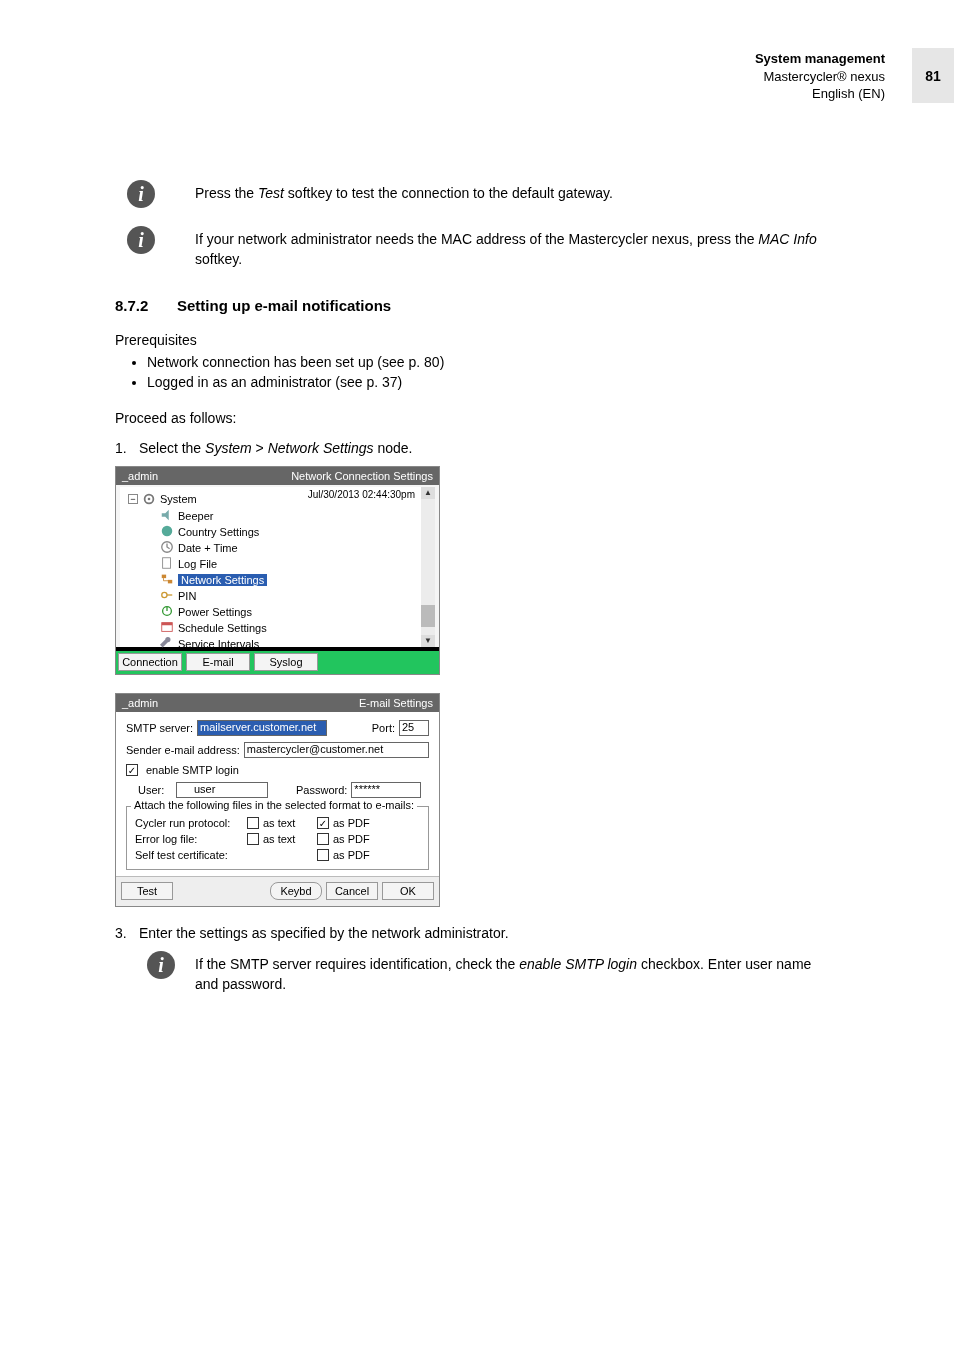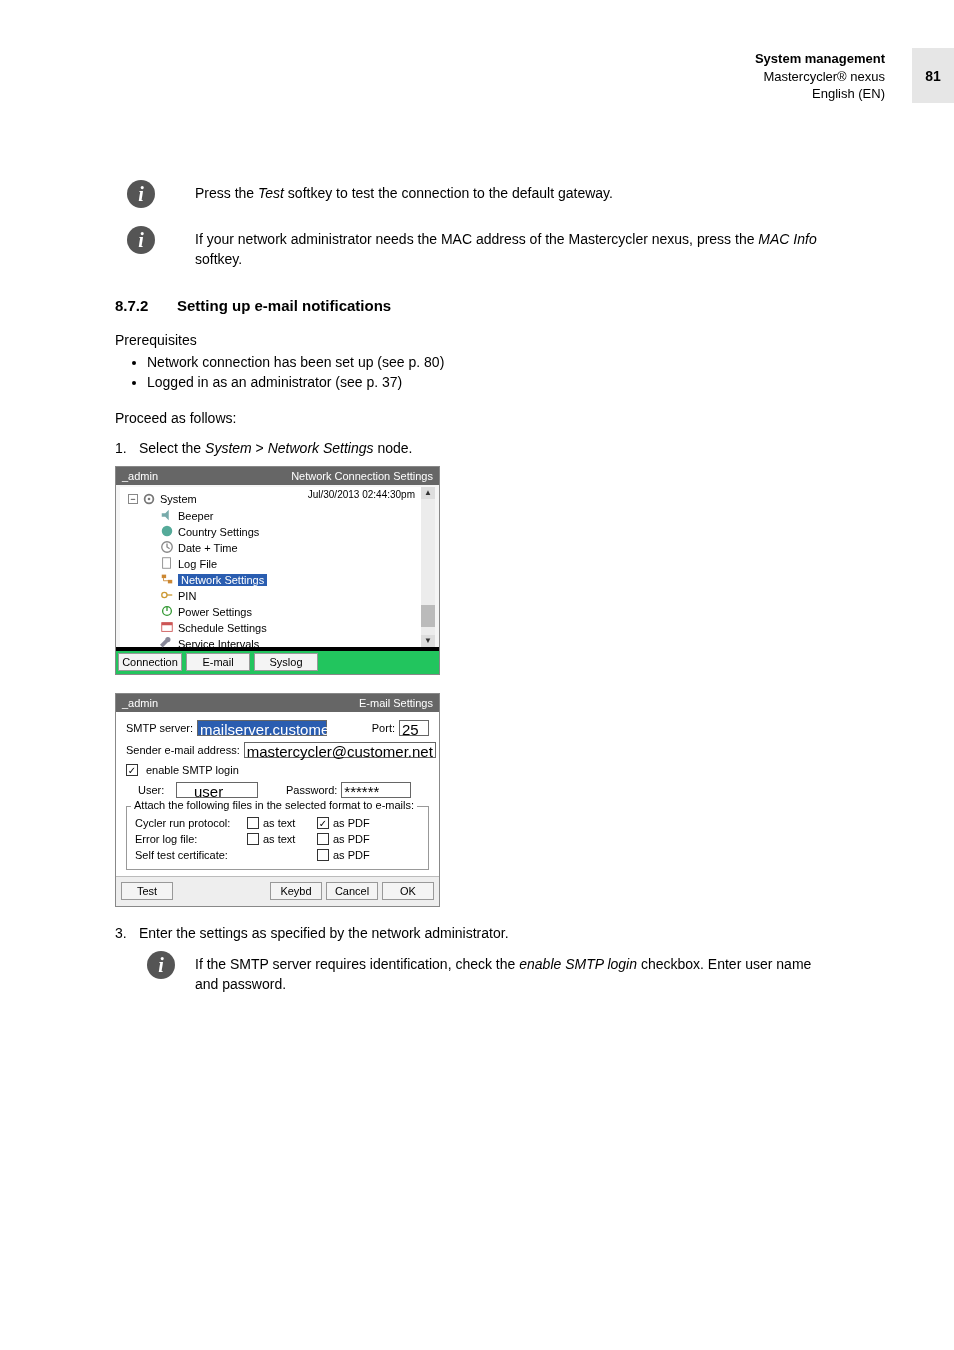--- a/index.html
+++ b/index.html
@@ -176,21 +176,21 @@
     width: 64px;
     margin: 2px 2px 3px 2px;
   }
   
   .email-body { background: #fff; padding: 8px 10px 6px 10px; }
   .field-row { display: flex; align-items: center; margin-bottom: 6px; font-size: 11px; gap: 4px; }
   .field-label { white-space: nowrap; }
   .text-input {
     border: 1px solid #666;
     height: 16px;
-    font-size: 15px;
+    font-size: 11px;
     padding: 0 2px;
     background: #fff;
   }
   .text-input.sel { background: #2a5db0; color: #fff; }
   .chk {
     width: 12px;
     height: 12px;
     border: 1px solid #333;
     display: inline-flex;
     align-items: center;
@@ -403,21 +403,21 @@
       <div class="field-row">
         <span class="field-label">Sender e-mail address:</span>
         <span class="text-input" style="flex:1;">mastercycler@customer.net</span>
       </div>
       <div class="field-row">
         <span class="chk">✓</span>
         <span>enable SMTP login</span>
       </div>
       <div class="field-row" style="padding-left:12px;">
         <span class="field-label" style="width:34px;">User:</span>
-        <span class="text-input" style="width:82px;padding-left:17px;">user</span>
+        <span class="text-input" style="width:92px;padding-left:17px;">user</span>
         <span style="width:20px;"></span>
         <span class="field-label">Password:</span>
         <span class="text-input" style="width:70px;">******</span>
       </div>
 
       <div class="attach-block">
         <div class="attach-legend">Attach the following files in the selected format to e-mails:</div>
         <div class="attach-row">
           <span class="attach-label">Cycler run protocol:</span>
           <span class="attach-opt">
@@ -448,21 +448,21 @@
               <span>as PDF</span>
             </span>
         </div>
       </div>
     </div>
     <div class="ss-buttons-wide">
       <div class="left">
         <div class="ss-btn" style="width:52px;">Test</div>
       </div>
       <div class="right">
-        <div class="ss-btn" style="width:52px;">Keybd</div>
+        <div class="ss-btn" style="width:52px;border-radius:8px;">Keybd</div>
         <div class="ss-btn" style="width:52px;">Cancel</div>
         <div class="ss-btn" style="width:52px;">OK</div>
       </div>
     </div>
   </div>
 
   <div class="step">
     <span class="step-num">3.</span>
     <span class="step-body">Enter the settings as specified by the network administrator.</span>
   </div>

